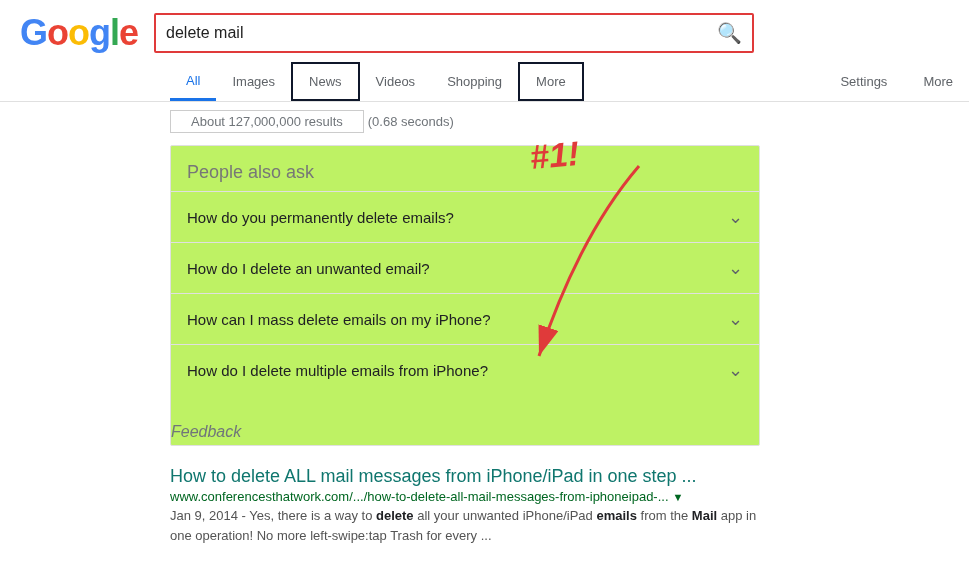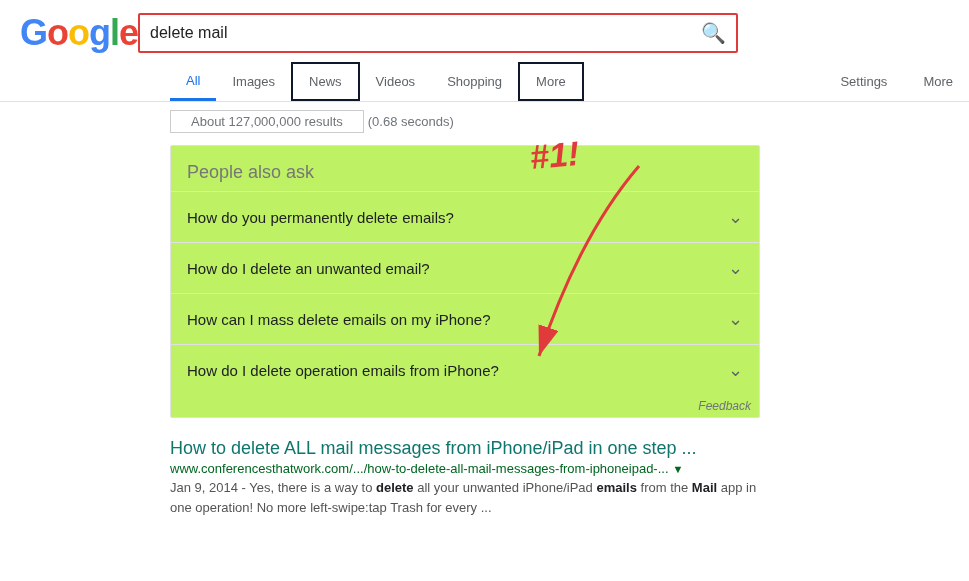--- a/index.html
+++ b/index.html
@@ -1,19 +1,19 @@
 <!DOCTYPE html>
 <html><head>
   <meta charset="utf-8">
   <style>
     * { margin: 0; padding: 0; box-sizing: border-box; }
     body { font-family: Arial, sans-serif; background: #fff; font-size: 14px; color: #222; }
 
     
-    .header { display: flex; align-items: center; padding: 12px 20px 0 20px; gap: 0; }
+    .header { display: flex; align-items: center; padding: 12px 20px 0 20px; gap: 16px; }
     .logo { font-size: 36px; font-weight: bold; letter-spacing: -1px; cursor: default; }
     .logo-g { color: #4285f4; }
     .logo-o1 { color: #ea4335; }
     .logo-o2 { color: #fbbc05; }
     .logo-g2 { color: #4285f4; }
     .logo-l { color: #34a853; }
     .logo-e { color: #ea4335; }
 
     .search-bar-wrapper { display: flex; align-items: center; flex: 1; max-width: 600px; border: 2px solid #e03a3a; border-radius: 2px; padding: 6px 10px; position: relative; }
     .search-input { border: none; outline: none; font-size: 16px; width: 100%; color: #222; }
@@ -35,21 +35,21 @@
 
     
     .main-content { padding: 4px 0 0 170px; max-width: 760px; position: relative; }
 
     
     .paa-box { border: 1px solid #e0e0e0; border-radius: 2px; margin-bottom: 16px; background: #bef264; }
     .paa-title { padding: 16px 16px 8px 16px; font-size: 18px; color: #777; font-weight: 400; }
     .paa-item { display: flex; align-items: center; justify-content: space-between; padding: 14px 16px; border-top: 1px solid #e0e0e0; cursor: pointer; }
     .paa-question { font-size: 15px; color: #202124; }
     .paa-chevron { color: #5f6368; font-size: 18px; }
-    .feedback-line { text-align: right; padding: 4px 8px 4px 0; font-size: 12px; color: #70757a; font-style: italic; cursor: pointer; }
+    .feedback-line { text-align: left; padding: 4px 8px 4px 0; font-size: 16px; color: #70757a; font-style: italic; cursor: pointer; margin-top: 24px; }
 
     
     .search-result { padding: 4px 0 0 0; }
     .result-title { font-size: 18px; color: #0f766e; text-decoration: none; cursor: pointer; display: block; margin-bottom: 2px; }
     .result-url-line { display: flex; align-items: center; gap: 4px; margin-bottom: 2px; }
     .result-url { font-size: 13px; color: #006621; }
     .result-dropdown { font-size: 11px; color: #006621; cursor: pointer; }
     .result-snippet { font-size: 13px; color: #545454; line-height: 1.5; }
     .result-snippet strong { font-weight: bold; color: #202124; }
   </style>
@@ -95,21 +95,21 @@
     </div>
     <div class="paa-item">
       <span class="paa-question">How do I delete an unwanted email?</span>
       <span class="paa-chevron">⌄</span>
     </div>
     <div class="paa-item">
       <span class="paa-question">How can I mass delete emails on my iPhone?</span>
       <span class="paa-chevron">⌄</span>
     </div>
     <div class="paa-item">
-      <span class="paa-question">How do I delete operation emails from iPhone?</span>
+      <span class="paa-question">How do I delete multiple emails from iPhone?</span>
       <span class="paa-chevron">⌄</span>
     </div>
     <div class="feedback-line">Feedback</div>
 
     <div style="position:absolute; top:-10px; right:180px; color:#e03a3a; font-size:34px; font-weight:bold; font-style:italic; transform:rotate(-5deg); pointer-events:none;">#1!</div>
 
     <svg style="position:absolute; top:10px; right:60px; pointer-events:none; overflow:visible;" width="220" height="240">
       <defs>
         <marker id="arrowhead" markerWidth="10" markerHeight="7" refX="10" refY="3.5" orient="auto">
           <polygon points="0 0, 10 3.5, 0 7" fill="#e03a3a"></polygon>

